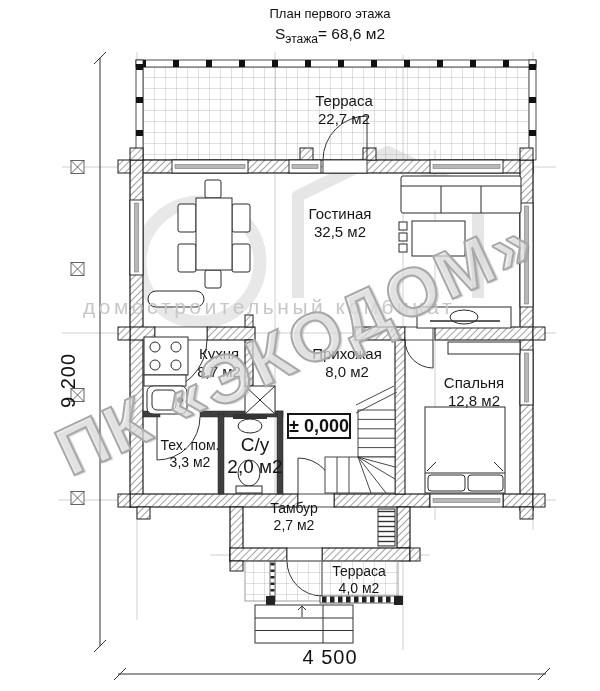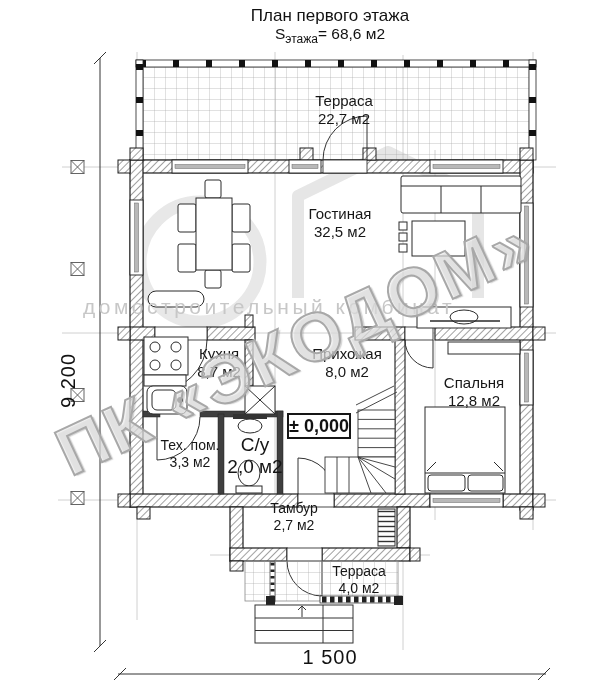--- a/index.html
+++ b/index.html
@@ -4,21 +4,21 @@
 <style>
   html,body{margin:0;padding:0;background:#fff;}
   body{width:600px;height:691px;position:relative;overflow:hidden;
        font-family:"Liberation Sans", sans-serif;color:#111;}
   #plan-svg{position:absolute;left:0;top:0;z-index:2;}
   .lbl{position:absolute;z-index:5;transform:translateX(-50%);text-align:center;
        font-size:15px;line-height:1.18;color:#161616;white-space:nowrap;margin-left:7px;}
   .lbl.small{font-size:19px;}
   .lbl.mid{font-size:14px;}
   #title{position:absolute;z-index:6;left:330px;top:6px;transform:translateX(-50%);
-         font-size:17px;white-space:nowrap;}
+         font-size:13px;white-space:nowrap;}
   #subtitle{position:absolute;z-index:6;left:330px;top:25px;transform:translateX(-50%);
          font-size:15.5px;white-space:nowrap;}
   #subtitle sub{font-size:12px;}
   #elev-box{position:absolute;z-index:5;left:287px;top:413px;width:60px;height:22px;
          border:2px solid #161616;background:#fff;text-align:center;
          font-size:18px;font-weight:600;line-height:22px;}
   #dim-bottom{position:absolute;z-index:5;left:330px;top:646px;transform:translateX(-50%);
          font-size:20px;letter-spacing:1px;}
   #dim-left{position:absolute;z-index:5;left:28px;top:369px;width:80px;text-align:center;
          transform:rotate(-90deg);font-size:20px;letter-spacing:1px;}
@@ -358,17 +358,17 @@
 <div class="lbl mid" style="left:287px;top:500px">
     <div>Тамбур</div>
     <div>2,7 м2</div>
   </div>
 <div class="lbl mid" style="left:352px;top:563px">
     <div>Терраса</div>
     <div>4,0 м2</div>
   </div>
 
 <div id="elev-box">± 0,000</div>
-<div id="dim-bottom">1 500</div>
+<div id="dim-bottom">4 500</div>
 <div id="dim-left">9 200</div>
 
 <div id="wm-tagline">домостроительный комбинат</div>
 <div id="wm-big">ПК «ЭКОДОМ»</div>
 
 </body></html>

